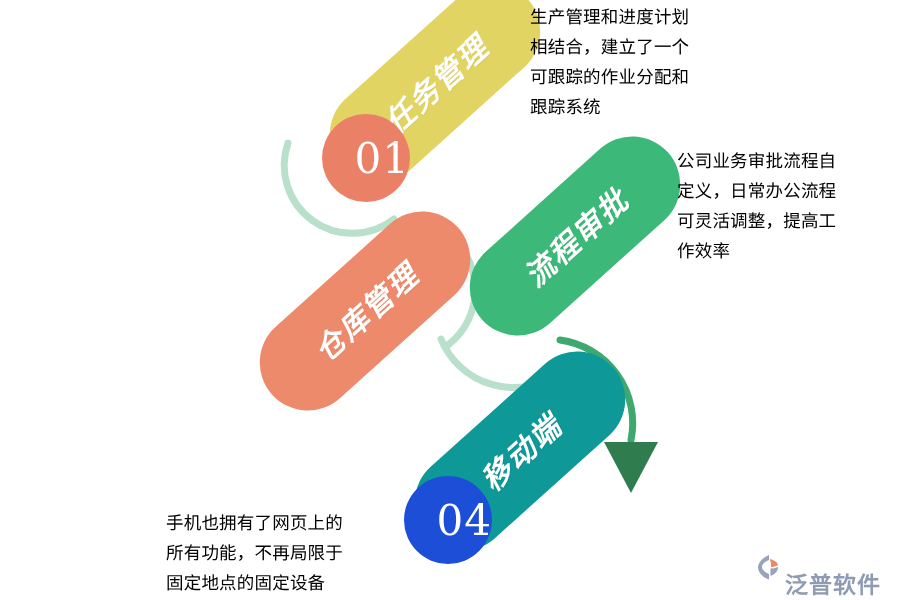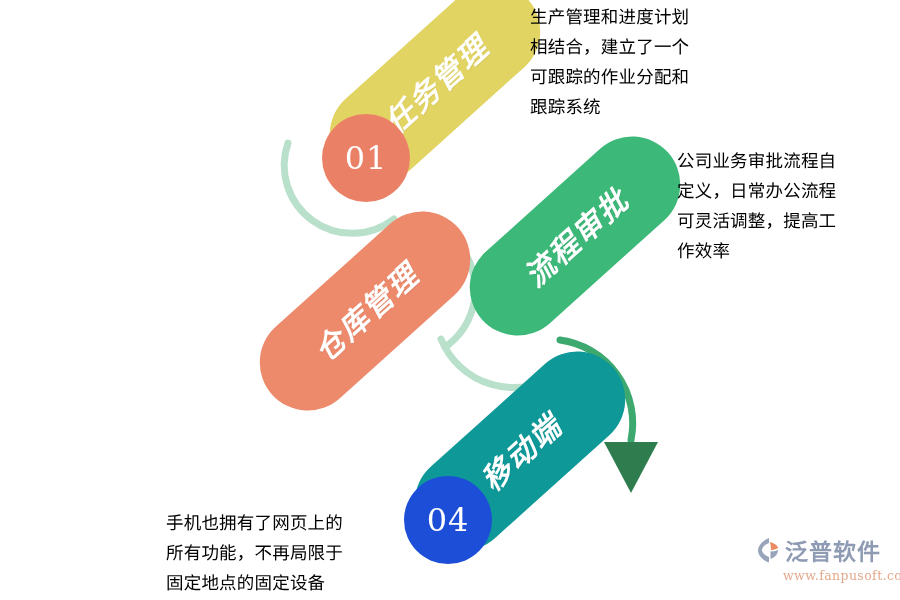--- a/index.html
+++ b/index.html
@@ -54,24 +54,24 @@
     white-space: nowrap;
     text-shadow: 0 1px 1px rgba(0,0,0,0.06);
   }
 
   
   .disc {
     position: absolute;
     border-radius: 50%;
     display: flex;
     align-items: center;
-    justify-content: center;
+    justify-content: flex-end;
     color: #ffffff;
     font-family: "DejaVu Serif", "Liberation Serif", serif;
-    font-size: 32px;
+    font-size: 42px;
     letter-spacing: 1px;
   }
 
   
   .desc {
     position: absolute;
     color: #000000;
     font-size: 17.5px;
     line-height: 30px;
     font-family: "DejaVu Sans", "Liberation Sans", sans-serif;
@@ -94,20 +94,21 @@
     display: flex;
     align-items: center;
     gap: 4px;
   }
   .wm-name {
     color: #8e9bb3;
     font-size: 23px;
     font-weight: bold;
     letter-spacing: 1px;
     font-family: "DejaVu Sans", "Liberation Sans", sans-serif;
+    margin-top: 33px;
   }
   .wm-url {
     color: #e3a98e;
     font-size: 12.5px;
     letter-spacing: 0.4px;
     margin-left: 26px;
     margin-top: 1px;
     font-family: "DejaVu Serif", "Liberation Serif", serif;
   }
 </style>

